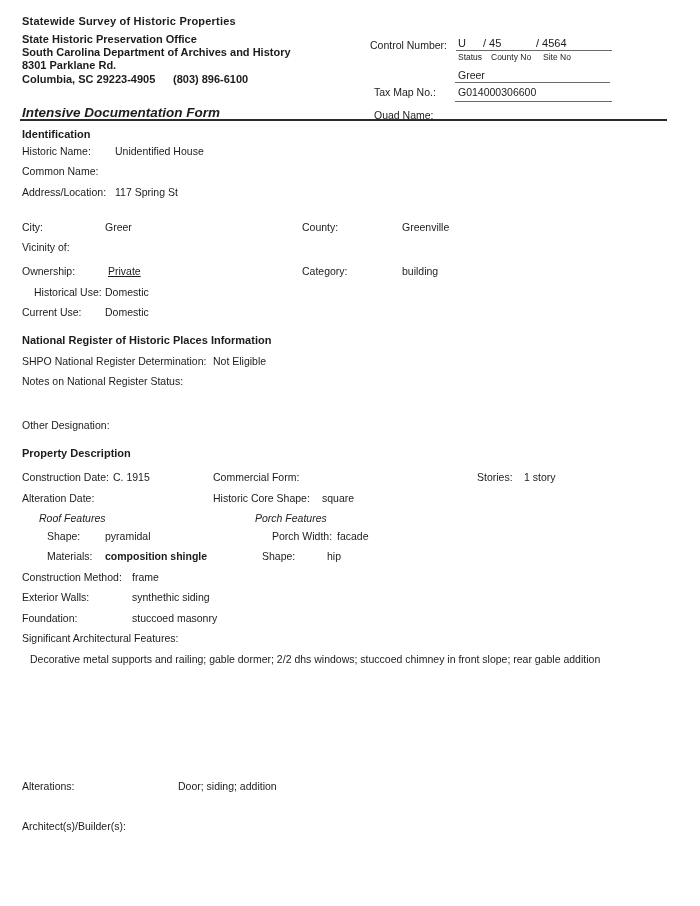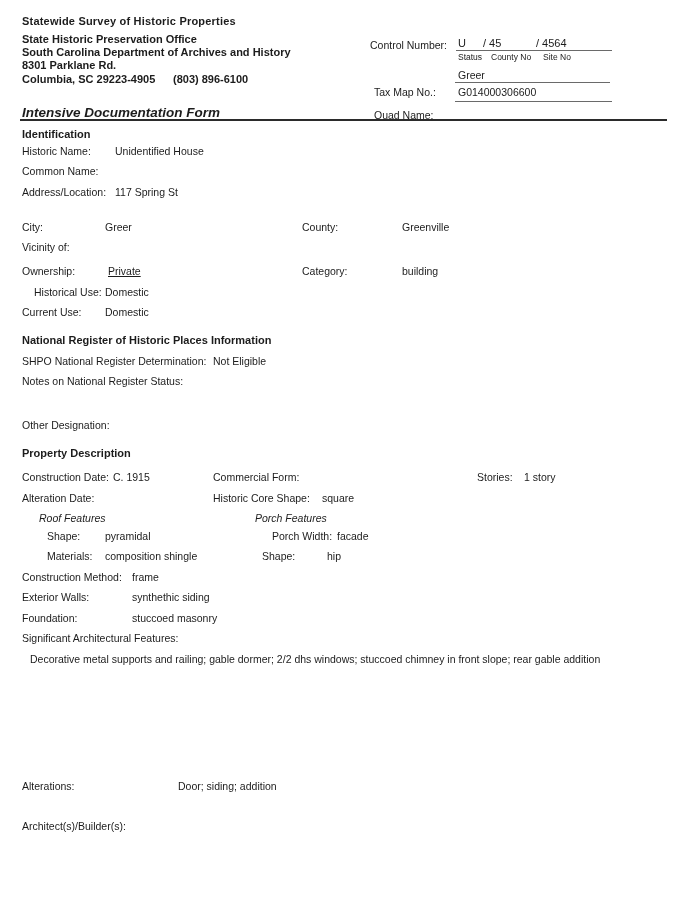--- a/index.html
+++ b/index.html
@@ -90,21 +90,21 @@
   <span class="t" style="left:213px; top:492px;">Historic Core Shape:</span>
   <span class="t" style="left:322px; top:492px;">square</span>
 
   <span class="t sub-heading" style="left:39px; top:512px;">Roof Features</span>
   <span class="t sub-heading" style="left:255px; top:512px;">Porch Features</span>
   <span class="t" style="left:47px; top:530px;">Shape:</span>
   <span class="t" style="left:105px; top:530px;">pyramidal</span>
   <span class="t" style="left:272px; top:530px;text-align:center;">Porch Width:</span>
   <span class="t" style="left:337px; top:530px;">facade</span>
   <span class="t" style="left:47px; top:550px;">Materials:</span>
-  <span class="t" style="left:105px; top:550px;">composition shingle</span>
+  <span class="t" style="left:105px; top:550px;font-weight:bold;">composition shingle</span>
   <span class="t" style="left:262px; top:550px;">Shape:</span>
   <span class="t" style="left:327px; top:550px;">hip</span>
 
   <span class="t" style="left:22px; top:571px;">Construction Method:</span>
   <span class="t" style="left:132px; top:571px;">frame</span>
   <span class="t" style="left:22px; top:591px;text-align:right;">Exterior Walls:</span>
   <span class="t" style="left:132px; top:591px;">synthethic siding</span>
   <span class="t" style="left:22px; top:612px;">Foundation:</span>
   <span class="t" style="left:132px; top:612px;">stuccoed masonry</span>
   <span class="t" style="left:22px; top:632px;">Significant Architectural Features:</span>

